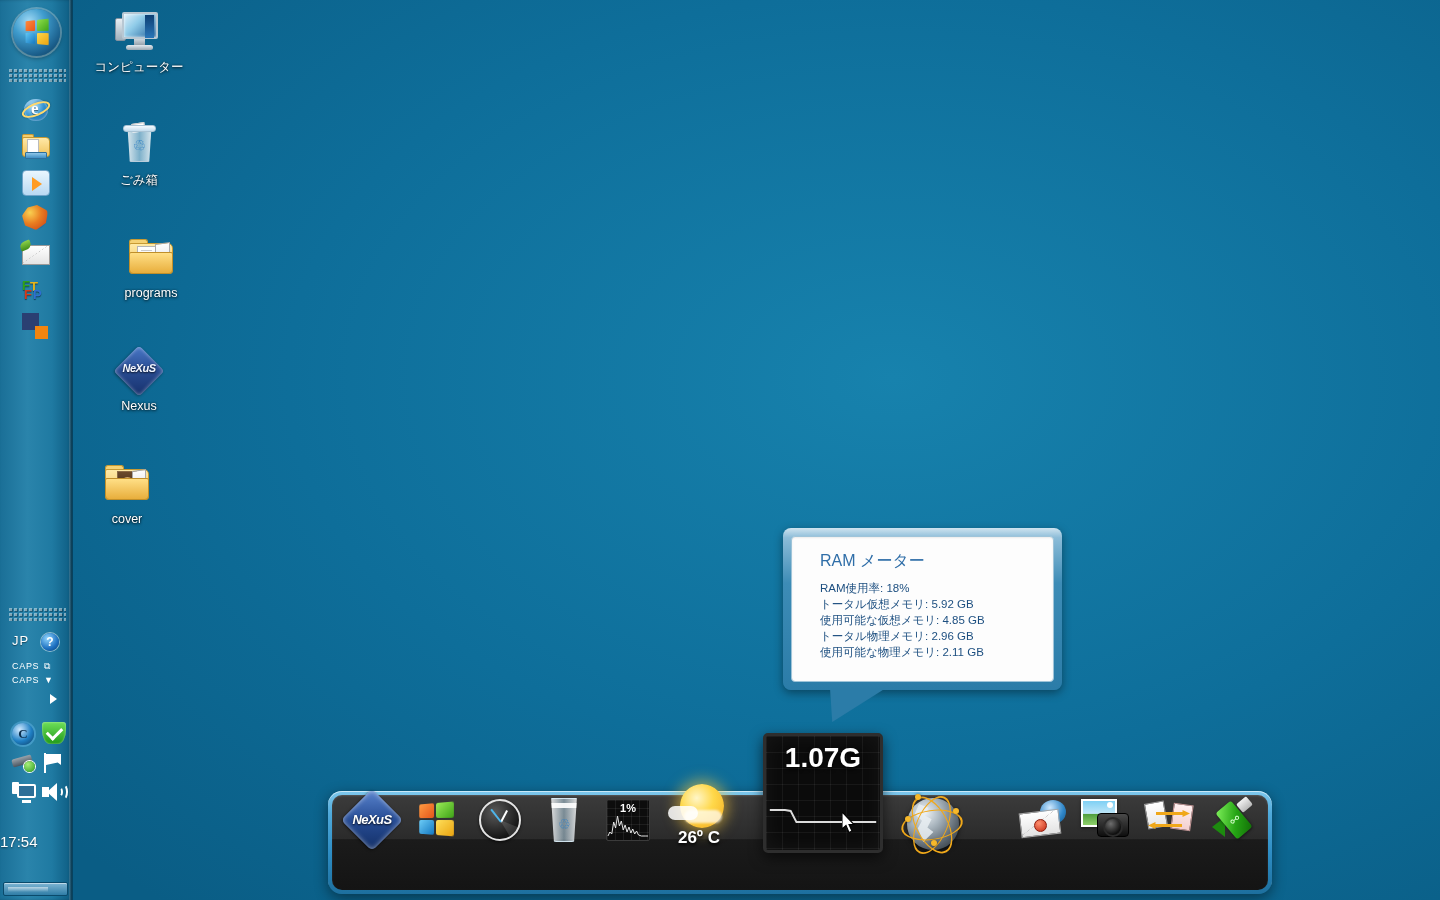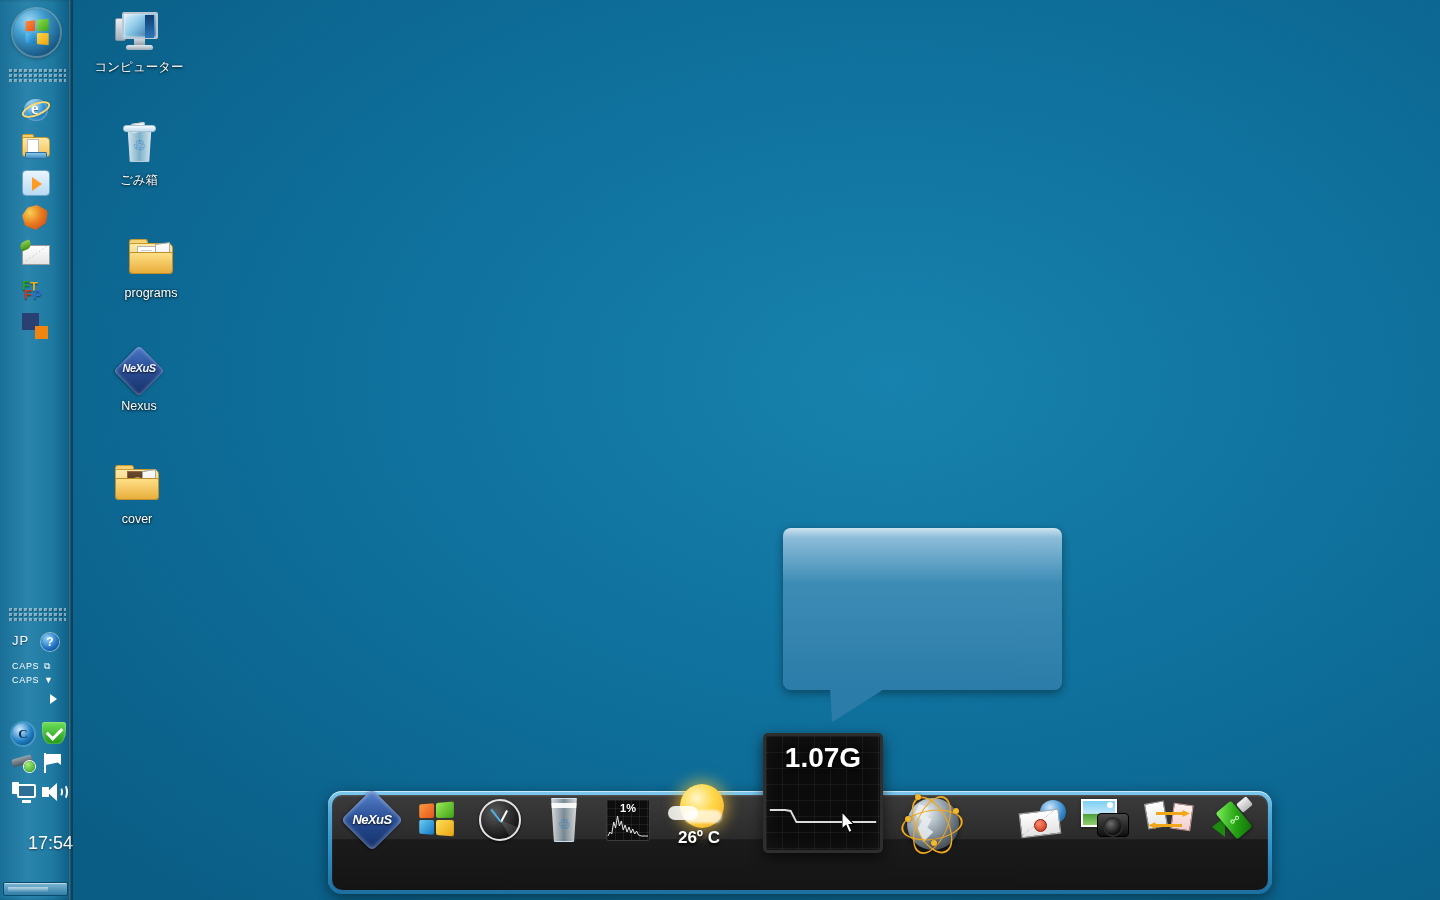--- a/index.html
+++ b/index.html
@@ -152,22 +152,22 @@
   .tr-net .plugb{ position:absolute; left:0; top:0px; width:7px; height:12px; background:#fff; border-radius:1px; }
   .tr-vol{ left:42px; top:782px; width:24px; height:21px; }
   .tr-vol .spk{ position:absolute; left:0; top:5px; width:7px; height:10px; background:#fff; }
   .tr-vol .cone{ position:absolute; left:5px; top:1px; width:0; height:0;
     border-right:10px solid #fff; border-top:9px solid transparent; border-bottom:9px solid transparent; }
   .tr-vol .w1, .tr-vol .w2{ position:absolute; border:2px solid #fff; border-radius:50%;
     border-left-color:transparent; border-top-color:transparent; border-bottom-color:transparent; }
   .tr-vol .w1{ left:15px; top:5px; width:6px; height:10px; }
   .tr-vol .w2{ left:17px; top:2px; width:9px; height:16px; }
 
-  .tb-clock{ position:absolute; left:0; top:833px; width:73px; text-align:right; color:#fff;
-    font-size:18px; font-family:"Liberation Sans",sans-serif; text-shadow:0 1px 2px rgba(0,0,0,.5); }
+  .tb-clock{ position:absolute; left:0; top:833px; width:73px; text-align:left; color:#fff;
+    font-size:15px; font-family:"Liberation Sans",sans-serif; text-shadow:0 1px 2px rgba(0,0,0,.5); }
   .tb-scroll{ position:absolute; left:3px; bottom:4px; width:65px; height:14px; border-radius:2px;
     background:linear-gradient(#7fb6d4,#2f7da6); border:1px solid #0a4a6b;
     box-shadow:inset 0 1px 0 rgba(255,255,255,.5); }
   .tb-scroll:after{ content:""; position:absolute; left:4px; top:4px; width:40px; height:5px;
     background:linear-gradient(rgba(255,255,255,.55),rgba(255,255,255,0)); }
 
   
   .dicon{ position:absolute; width:140px; text-align:center; cursor:default; }
   .dicon .art{ width:48px; height:48px; margin:0 auto 4px; position:relative; }
   .dicon .lbl{ color:#fff; font-size:12.5px; line-height:15px;
@@ -437,21 +437,21 @@
 </div>
 
 <div class="dicon ic-nexus" style="left:69px; top:347px;">
   <div class="art">
     <div class="dia"></div>
     <div class="txt">NeXuS</div>
   </div>
   <div class="lbl">Nexus</div>
 </div>
 
-<div class="dicon ic-cover ic-folder" style="left:67px; top:460px;">
+<div class="dicon ic-cover ic-folder" style="left:57px; top:460px;">
   <div class="art">
     <div class="tab"></div>
       <div class="back"></div>
       <div class="photo"></div>
       <div class="door"></div>
       <div class="front"></div>
   </div>
   <div class="lbl">cover</div>
 </div>
 
@@ -546,20 +546,28 @@
       <div class="w1"></div>
       <div class="w2"></div>
   </div>
 
   <div class="tb-clock">17:54</div>
   <div class="tb-scroll"></div>
 </div>
 
 <div id="tooltip">
   <div id="tt-tail"></div>
+  <div class="inner">
+    <div id="tt-title">RAM メーター</div>
+    <div class="tt-line">RAM使用率: 18%</div>
+    <div class="tt-line">トータル仮想メモリ: 5.92 GB</div>
+    <div class="tt-line">使用可能な仮想メモリ: 4.85 GB</div>
+    <div class="tt-line">トータル物理メモリ: 2.96 GB</div>
+    <div class="tt-line">使用可能な物理メモリ: 2.11 GB</div>
+  </div>
 </div>
 
 <div id="dock">
   <div class="surface">
 
     <div class="dock-item" style="left:12px;">
       <div class="nx-dia"></div>
       <div class="nx-txt">NeXuS</div>
     </div>
 

